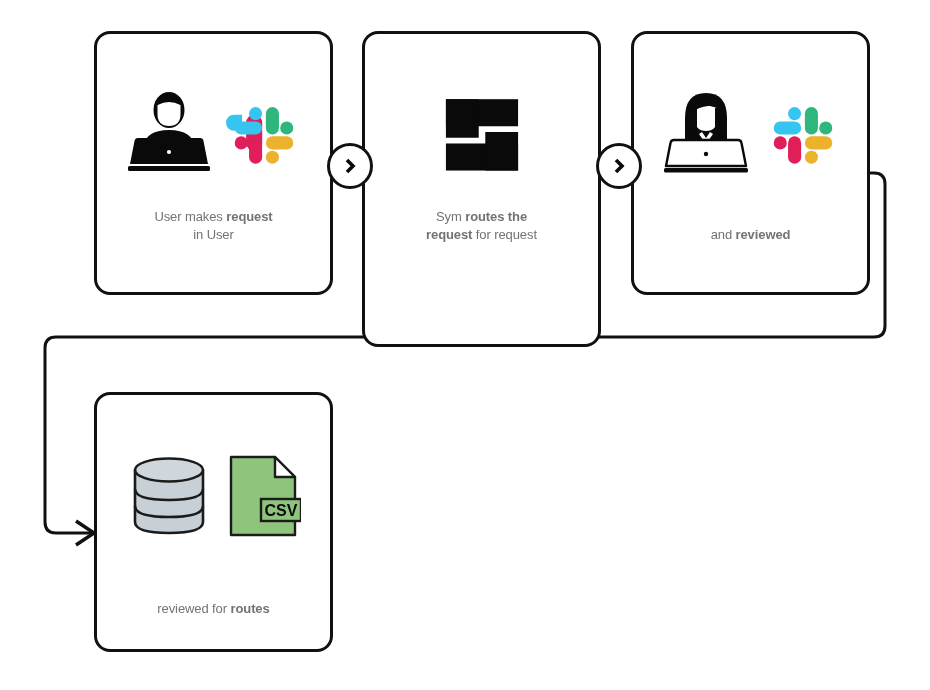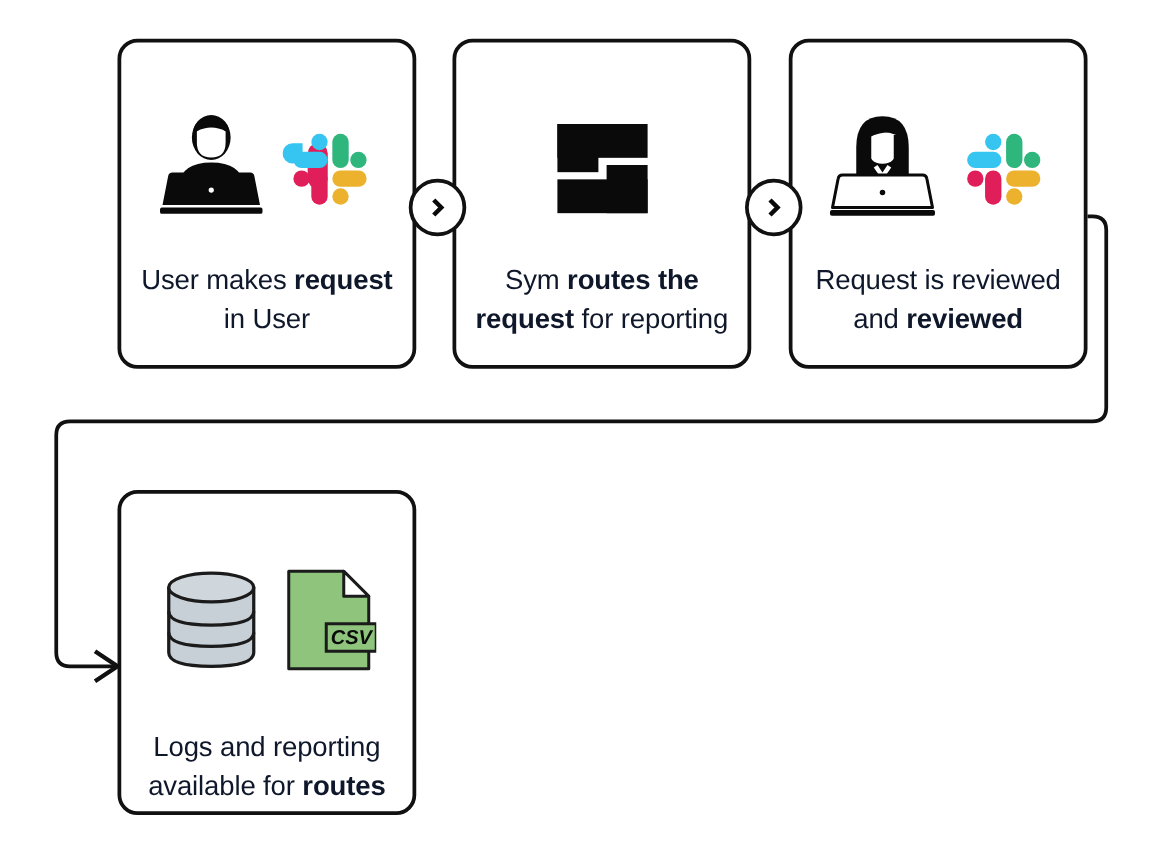--- a/index.html
+++ b/index.html
@@ -47,36 +47,35 @@
     flex-direction: column;
     align-items: center;
   }
   .card-icons {
     display: flex;
     flex-direction: row;
     align-items: center;
     justify-content: center;
     gap: 14px;
     width: 100%;
-    font-style: italic;
   }
   .card-caption {
     width: 100%;
     text-align: center;
-    color: #0f172a;
-    font-size: 22px;
+    color: #737373;
+    font-size: 13px;
     line-height: 1.42;
     letter-spacing: -0.1px;
     padding: 0 12px;
     box-sizing: border-box;
   }
   .card-caption b { font-weight: 700; }
 
   #card-1 { left: 94px;  top: 31px;  width: 239px; height: 264px; }
-  #card-2 { left: 362px; top: 31px;  width: 239px; height: 264px; }
+  #card-2 { left: 362px; top: 31px;  width: 239px; height: 316px; }
   #card-3 { left: 631px; top: 31px;  width: 239px; height: 264px; }
   #card-4 { left: 94px;  top: 392px; width: 239px; height: 260px; }
 
   #card-1 .card-icons { margin-top: 52px; height: 92px; }
   #card-2 .card-icons { margin-top: 52px; height: 92px; }
   #card-3 .card-icons { margin-top: 52px; height: 92px; }
   #card-4 .card-icons { margin-top: 55px; height: 92px; }
 
   #card-1 .card-caption { margin-top: 30px; }
   #card-2 .card-caption { margin-top: 30px; }
@@ -186,21 +185,21 @@
         <rect x="6" y="10" width="40" height="47" fill="#0a0a0a"></rect>
 
         <rect x="6" y="64" width="88" height="33" fill="#0a0a0a"></rect>
 
         <rect x="54" y="50" width="40" height="47" fill="#0a0a0a"></rect>
       </svg>
     </div>
 
     <div class="card-caption">
       <span>Sym </span><b>routes the</b><br>
-      <b>request</b><span> for reporting</span>
+      <b>request</b><span> for request</span>
     </div>
   </div>
 
   <div class="card" id="card-3">
     <div class="card-icons">
 
       <svg width="90" height="88" viewBox="0 0 90 88">
 
         <path d="M 24 30 Q 24 5 45 5 Q 66 5 66 30 L 66 54 Q 66 60 60 60 L 30 60 Q 24 60 24 54 Z" fill="#0a0a0a"></path>
 
@@ -228,21 +227,21 @@
         <rect x="64" y="21" width="21" height="44" rx="10.5" fill="#2EB67D"></rect>
         <rect x="87" y="44" width="21" height="21" rx="10.5" fill="#2EB67D"></rect>
         <rect x="37" y="68" width="21" height="44" rx="10.5" fill="#E01E5A"></rect>
         <rect x="14" y="68" width="21" height="21" rx="10.5" fill="#E01E5A"></rect>
         <rect x="64" y="68" width="44" height="21" rx="10.5" fill="#ECB22E"></rect>
         <rect x="64" y="91" width="21" height="21" rx="10.5" fill="#ECB22E"></rect>
       </svg>
     </div>
 
     <div class="card-caption">
-      <span>Request is reviewed</span><br>
+      <br>
       <span>and </span><b>reviewed</b>
     </div>
   </div>
 
   <div class="card" id="card-4">
     <div class="card-icons">
 
       <svg width="84" height="86" viewBox="0 0 84 86">
 
         <path d="M 8 17 L 8 69 Q 8 80 42 80 Q 76 80 76 69 L 76 17 Z" fill="#C7D0D6" stroke="#1b1b1b" stroke-width="2.6" stroke-linejoin="round"></path>
@@ -258,22 +257,22 @@
         <path d="M 6 5 L 50 5 L 70 25 L 70 83 L 6 83 Z" fill="#8FC47D" stroke="#1b1b1b" stroke-width="2.4" stroke-linejoin="round"></path>
 
         <path d="M 50 5 L 50 25 L 70 25 Z" fill="#ffffff" stroke="#1b1b1b" stroke-width="2.4" stroke-linejoin="round"></path>
 
         <rect x="36" y="47" width="40" height="22" fill="#8FC47D" stroke="#1b1b1b" stroke-width="2.4"></rect>
         <text x="56" y="63.5" text-anchor="middle" font-family="Liberation Sans, sans-serif" font-size="16" font-weight="700" fill="#0a0a0a">CSV</text>
       </svg>
     </div>
 
     <div class="card-caption">
-      <span>Logs and reporting</span><br>
-      <span>available for </span><b>routes</b>
+      <br>
+      <span>reviewed for </span><b>routes</b>
     </div>
   </div>
 
   <div class="chevron-badge" id="chevron-1">
     <svg width="18" height="18" viewBox="0 0 18 18">
       <path d="M 6 3 L 12 9 L 6 15" fill="none" stroke="#0a0a0a" stroke-width="3.6" stroke-linecap="butt" stroke-linejoin="miter"></path>
     </svg>
   </div>
 
   <div class="chevron-badge" id="chevron-2">

